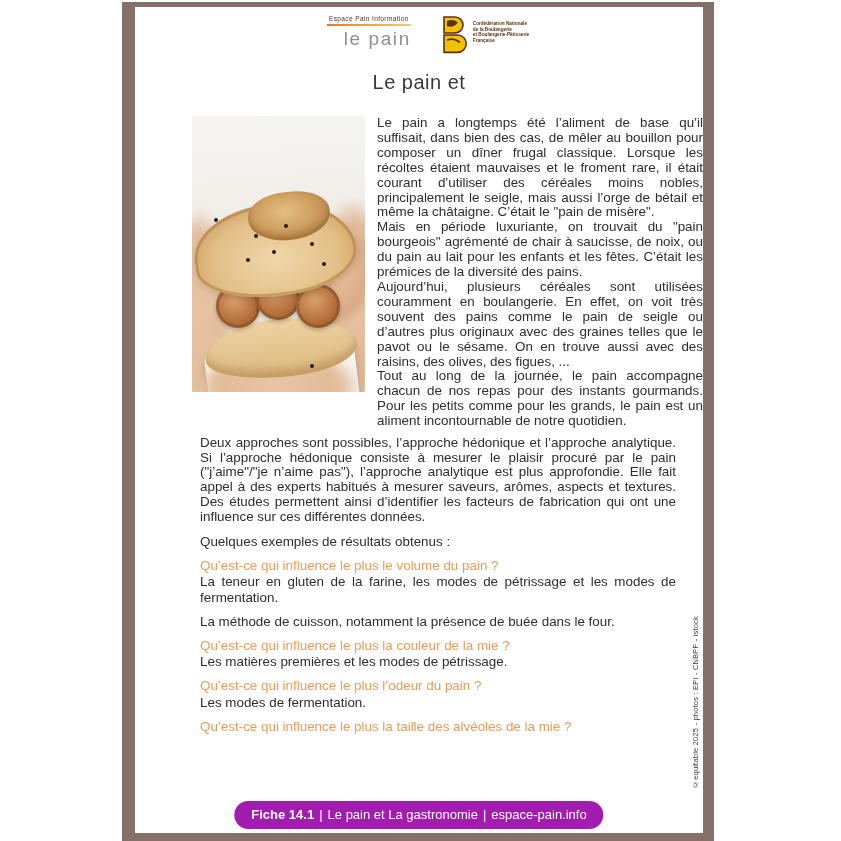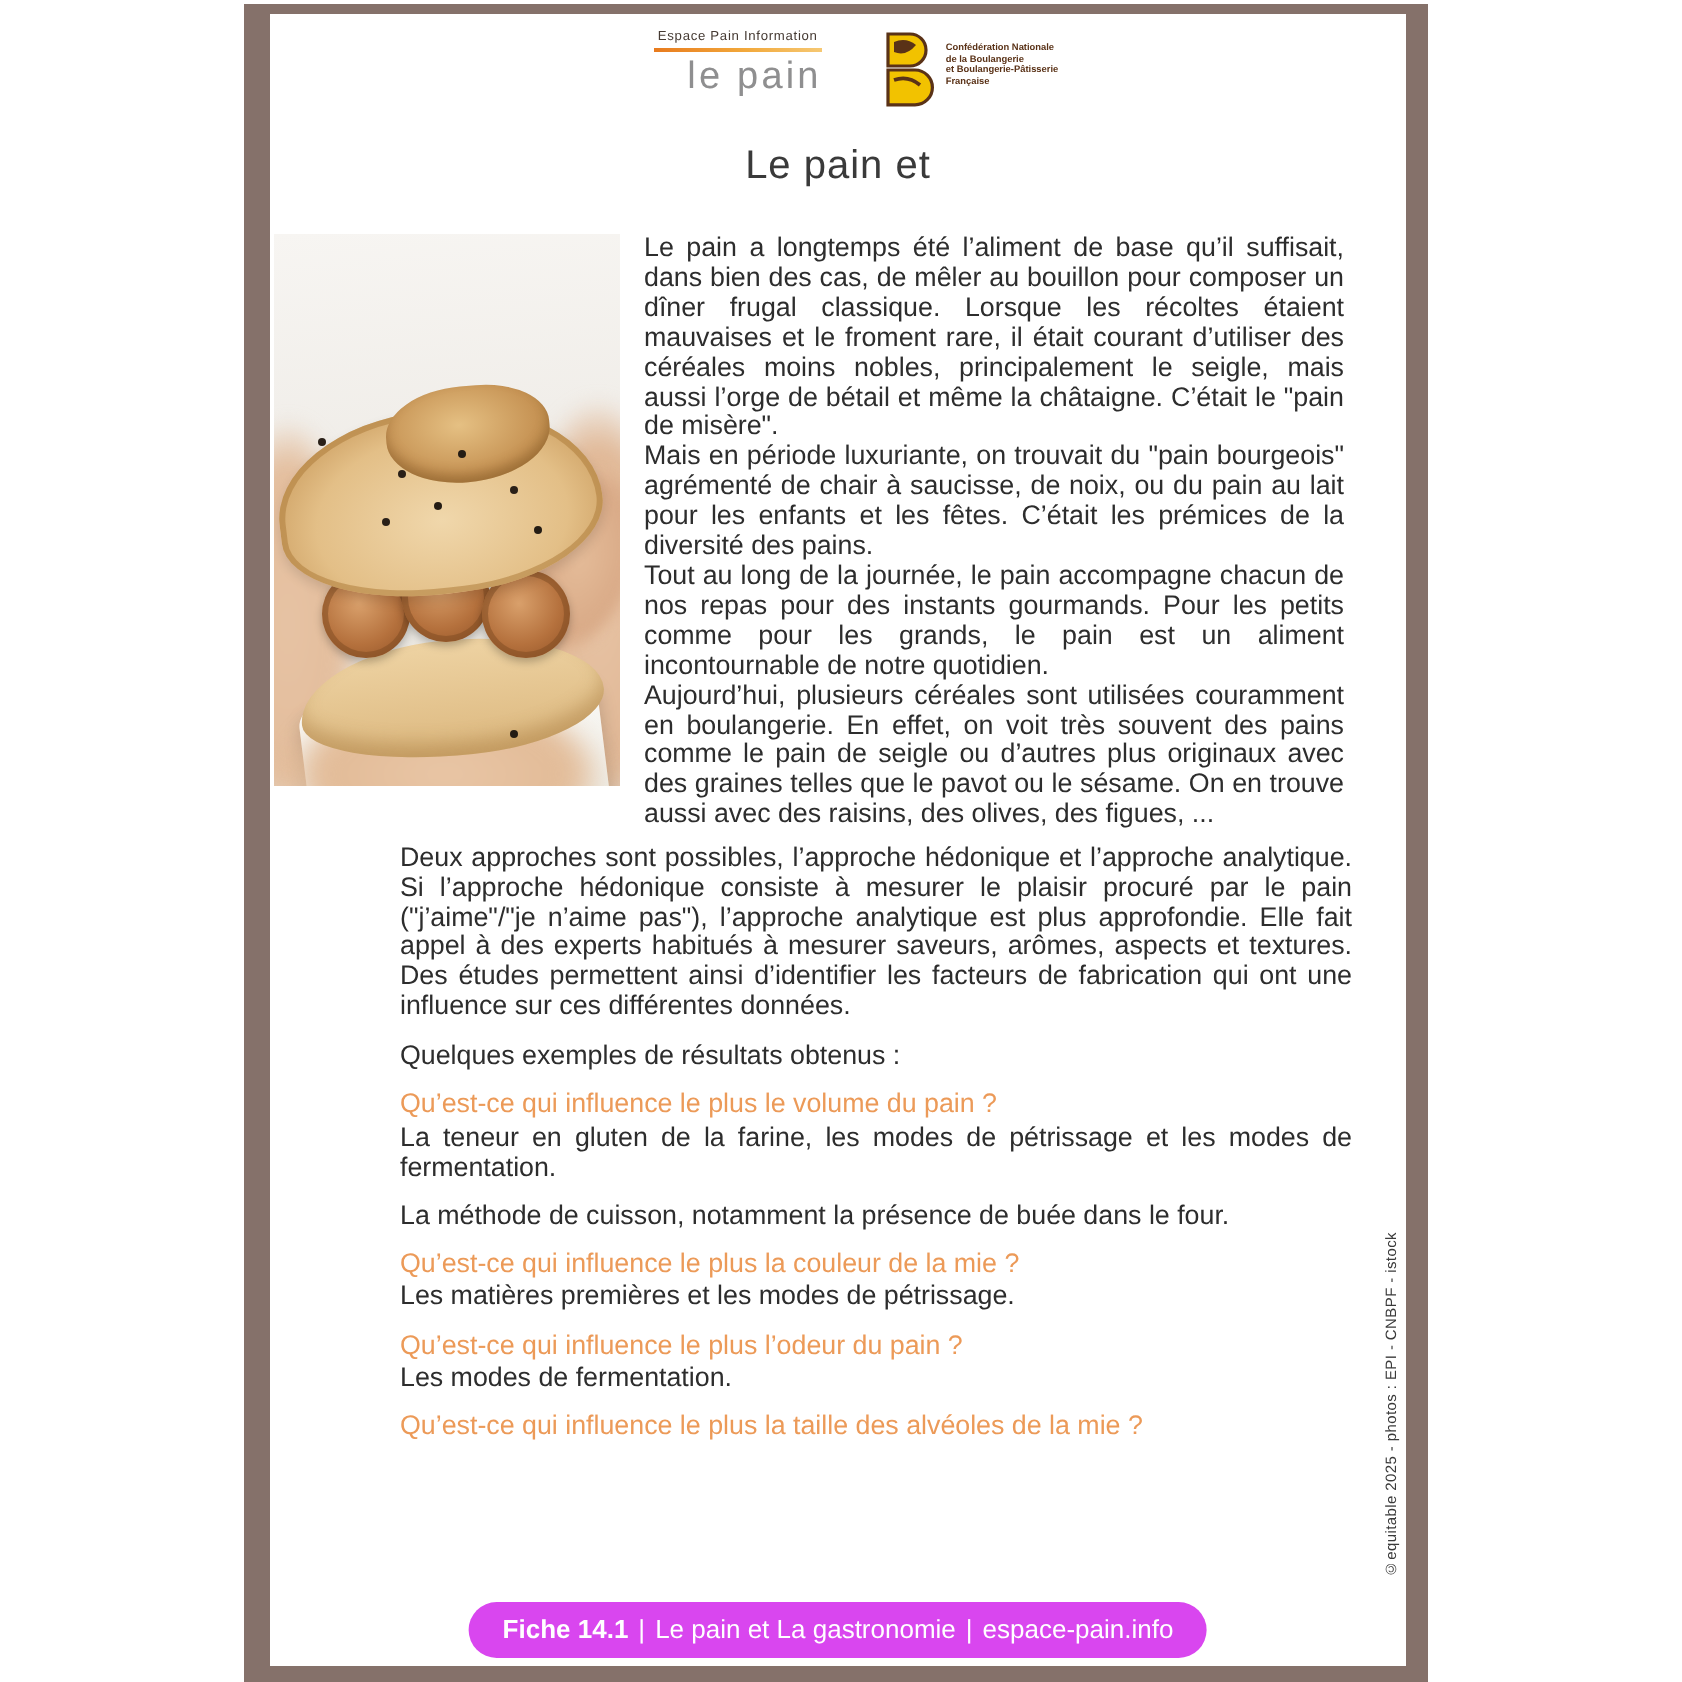--- a/index.html
+++ b/index.html
@@ -19,21 +19,21 @@
   .epi-logo{width:84px;}
   .epi-top{font-size:6.6px;letter-spacing:.35px;color:#453A33;white-space:nowrap;text-align:center;}
   .epi-rule{height:2px;margin-top:2px;background:linear-gradient(90deg,#e87b1e 0%,#f2a93c 55%,#f6c873 100%);}
   .epi-bottom{font-size:19px;color:#8F8F90;text-align:right;letter-spacing:1.6px;margin-top:2px;}
   .cnbpf-logo{display:flex;gap:5px;align-items:flex-start;}
   .cnbpf-text{font-size:4.7px;line-height:5.6px;color:#5A3217;font-weight:bold;margin-top:6px;}
   
   .title-line1{margin-top:12px;text-align:center;font-size:20px;color:#3A3A3A;letter-spacing:.5px;}
   .title-line2{text-align:center;font-size:46px;line-height:46px;font-weight:700;color:#8B7A70;letter-spacing:.5px;margin-top:1px;}
   
-  .main{display:flex;margin-top:22px;padding-left:2px;}
+  .main{display:flex;margin-top:22px;padding-left:12px;margin-left:45px;}
   .photo{width:173px;height:276px;position:relative;overflow:hidden;flex-shrink:0;
     background:linear-gradient(175deg,#f7f5f2 0%,#efece7 45%,#e6e2da 100%);}
   .photo div{position:absolute;}
   .ph-arm-left{left:-28px;top:95px;width:70px;height:200px;border-radius:50%;
     background:radial-gradient(ellipse at center,#e7c3a4 0%,#e3bd9c 55%,rgba(227,189,156,0) 74%);filter:blur(5px);}
   .ph-arm-right{right:-30px;top:85px;width:82px;height:210px;border-radius:50%;
     background:radial-gradient(ellipse at center,#e7c3a4 0%,#e0b795 55%,rgba(224,183,149,0) 74%);filter:blur(5px);}
   .ph-hand-bottom{left:8px;bottom:-34px;width:155px;height:80px;border-radius:50%;
     background:radial-gradient(ellipse at center,#e9c6a6 0%,#e2bb97 58%,rgba(226,187,151,0) 76%);filter:blur(6px);}
   .ph-fingers{right:-8px;top:118px;width:56px;height:92px;border-radius:50%;transform:rotate(18deg);
@@ -65,21 +65,21 @@
   .section-head{display:flex;margin-left:45px;margin-top:15px;}
   .section-bar{width:9px;height:38px;background:#8A6B5E;flex-shrink:0;}
   .section-title{margin-left:11px;font-size:20px;font-weight:700;color:#8B7A70;padding-top:8px;white-space:nowrap;}
   .section-text{margin:7px 27px 0 65px;font-size:13.4px;line-height:14.7px;color:#2D2D2D;text-align:justify;}
   .examples-intro{margin:10px 27px 0 65px;font-size:13.4px;color:#2D2D2D;}
   .qa{margin:9px 27px 0 65px;font-size:13.4px;line-height:15.2px;}
   .qa .q{color:#EC9A58;margin:0 0 1px 0;}
   .qa .a{color:#2D2D2D;margin:0;text-align:justify;}
   
   .footer-pill{position:absolute;left:50%;transform:translateX(-50%);top:794px;height:28px;
-    background:#d946ef;border-radius:14px;color:#ffffff;font-size:13px;line-height:28px;
+    background:#a21caf;border-radius:14px;color:#ffffff;font-size:13px;line-height:28px;
     padding:0 17px;white-space:nowrap;}
   .footer-pill .fiche{font-weight:bold;}
   .footer-pill .sep{padding:0 5px;}
   .credits{position:absolute;right:3px;bottom:44px;writing-mode:vertical-rl;transform:rotate(180deg);
     font-size:7.5px;letter-spacing:.2px;color:#3A3A3A;white-space:nowrap;}
 </style>
 </head>
 <body>
 
 <div class="page">
@@ -121,22 +121,22 @@
       <div class="ph-sausage ph-s1"></div>
       <div class="ph-sausage ph-s2"></div>
       <div class="ph-sausage ph-s3"></div>
       <div class="ph-bread-top"></div>
       <div class="ph-topping"></div>
       <div class="ph-peppercorns"></div>
     </div>
     <div class="intro">
       <p>Le pain a longtemps été l’aliment de base qu’il suffisait, dans bien des cas, de mêler au bouillon pour composer un dîner frugal classique. Lorsque les récoltes étaient mauvaises et le froment rare, il était courant d’utiliser des céréales moins nobles, principalement le seigle, mais aussi l’orge de bétail et même la châtaigne. C’était le "pain de misère".</p>
       <p>Mais en période luxuriante, on trouvait du "pain bourgeois" agrémenté de chair à saucisse, de noix, ou du pain au lait pour les enfants et les fêtes. C’était les prémices de la diversité des pains.</p>
+      <p>Aujourd’hui, plusieurs céréales sont utilisées couramment en boulangerie. En effet, on voit très souvent des pains comme le pain de seigle ou d’autres plus originaux avec des graines telles que le pavot ou le sésame. On en trouve aussi avec des raisins, des olives, des figues, ...</p>
       <p>Tout au long de la journée, le pain accompagne chacun de nos repas pour des instants gourmands. Pour les petits comme pour les grands, le pain est un aliment incontournable de notre quotidien.</p>
-      <p>Aujourd’hui, plusieurs céréales sont utilisées couramment en boulangerie. En effet, on voit très souvent des pains comme le pain de seigle ou d’autres plus originaux avec des graines telles que le pavot ou le sésame. On en trouve aussi avec des raisins, des olives, des figues, ...</p>
     </div>
   </div>
 
   <div class="section-text">Deux approches sont possibles, l’approche hédonique et l’approche analytique. Si l’approche hédonique consiste à mesurer le plaisir procuré par le pain ("j’aime"/"je n’aime pas"), l’approche analytique est plus approfondie. Elle fait appel à des experts habitués à mesurer saveurs, arômes, aspects et textures. Des études permettent ainsi d’identifier les facteurs de fabrication qui ont une influence sur ces différentes données.</div>
   <div class="examples-intro">Quelques exemples de résultats obtenus :</div>
 
   <div class="qa">
     <p class="q">Qu’est-ce qui influence le plus le volume du pain ?</p>
     <p class="a">La teneur en gluten de la farine, les modes de pétrissage et les modes de fermentation.</p>
   </div>

